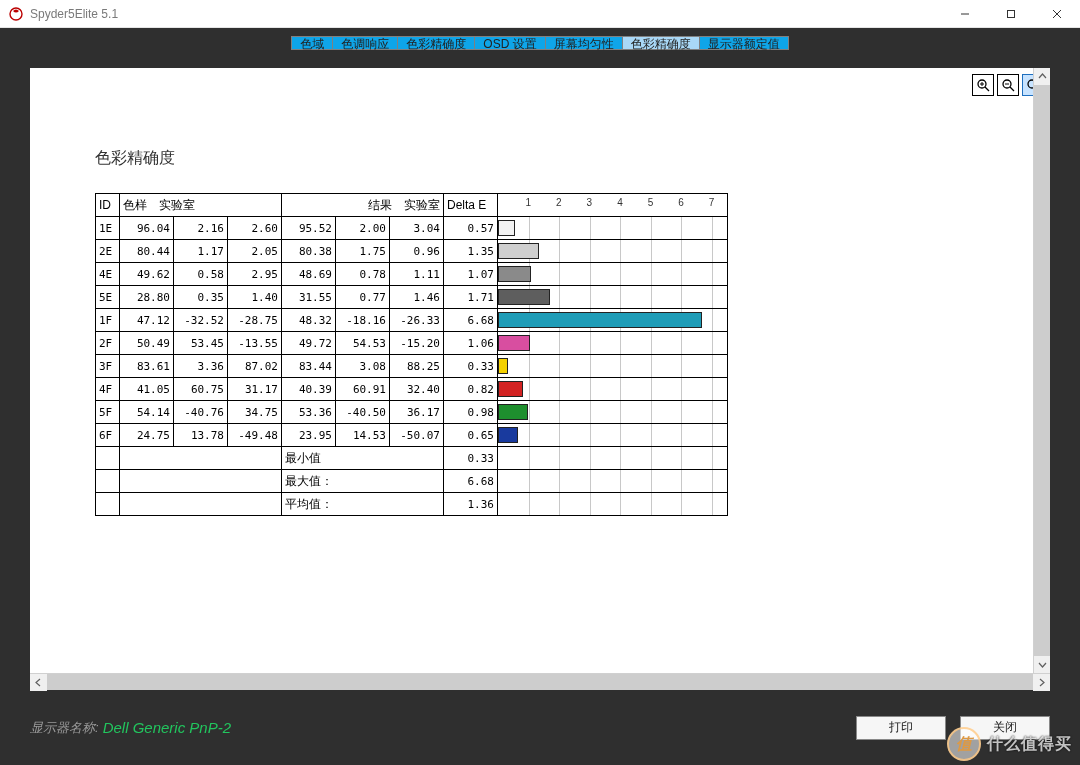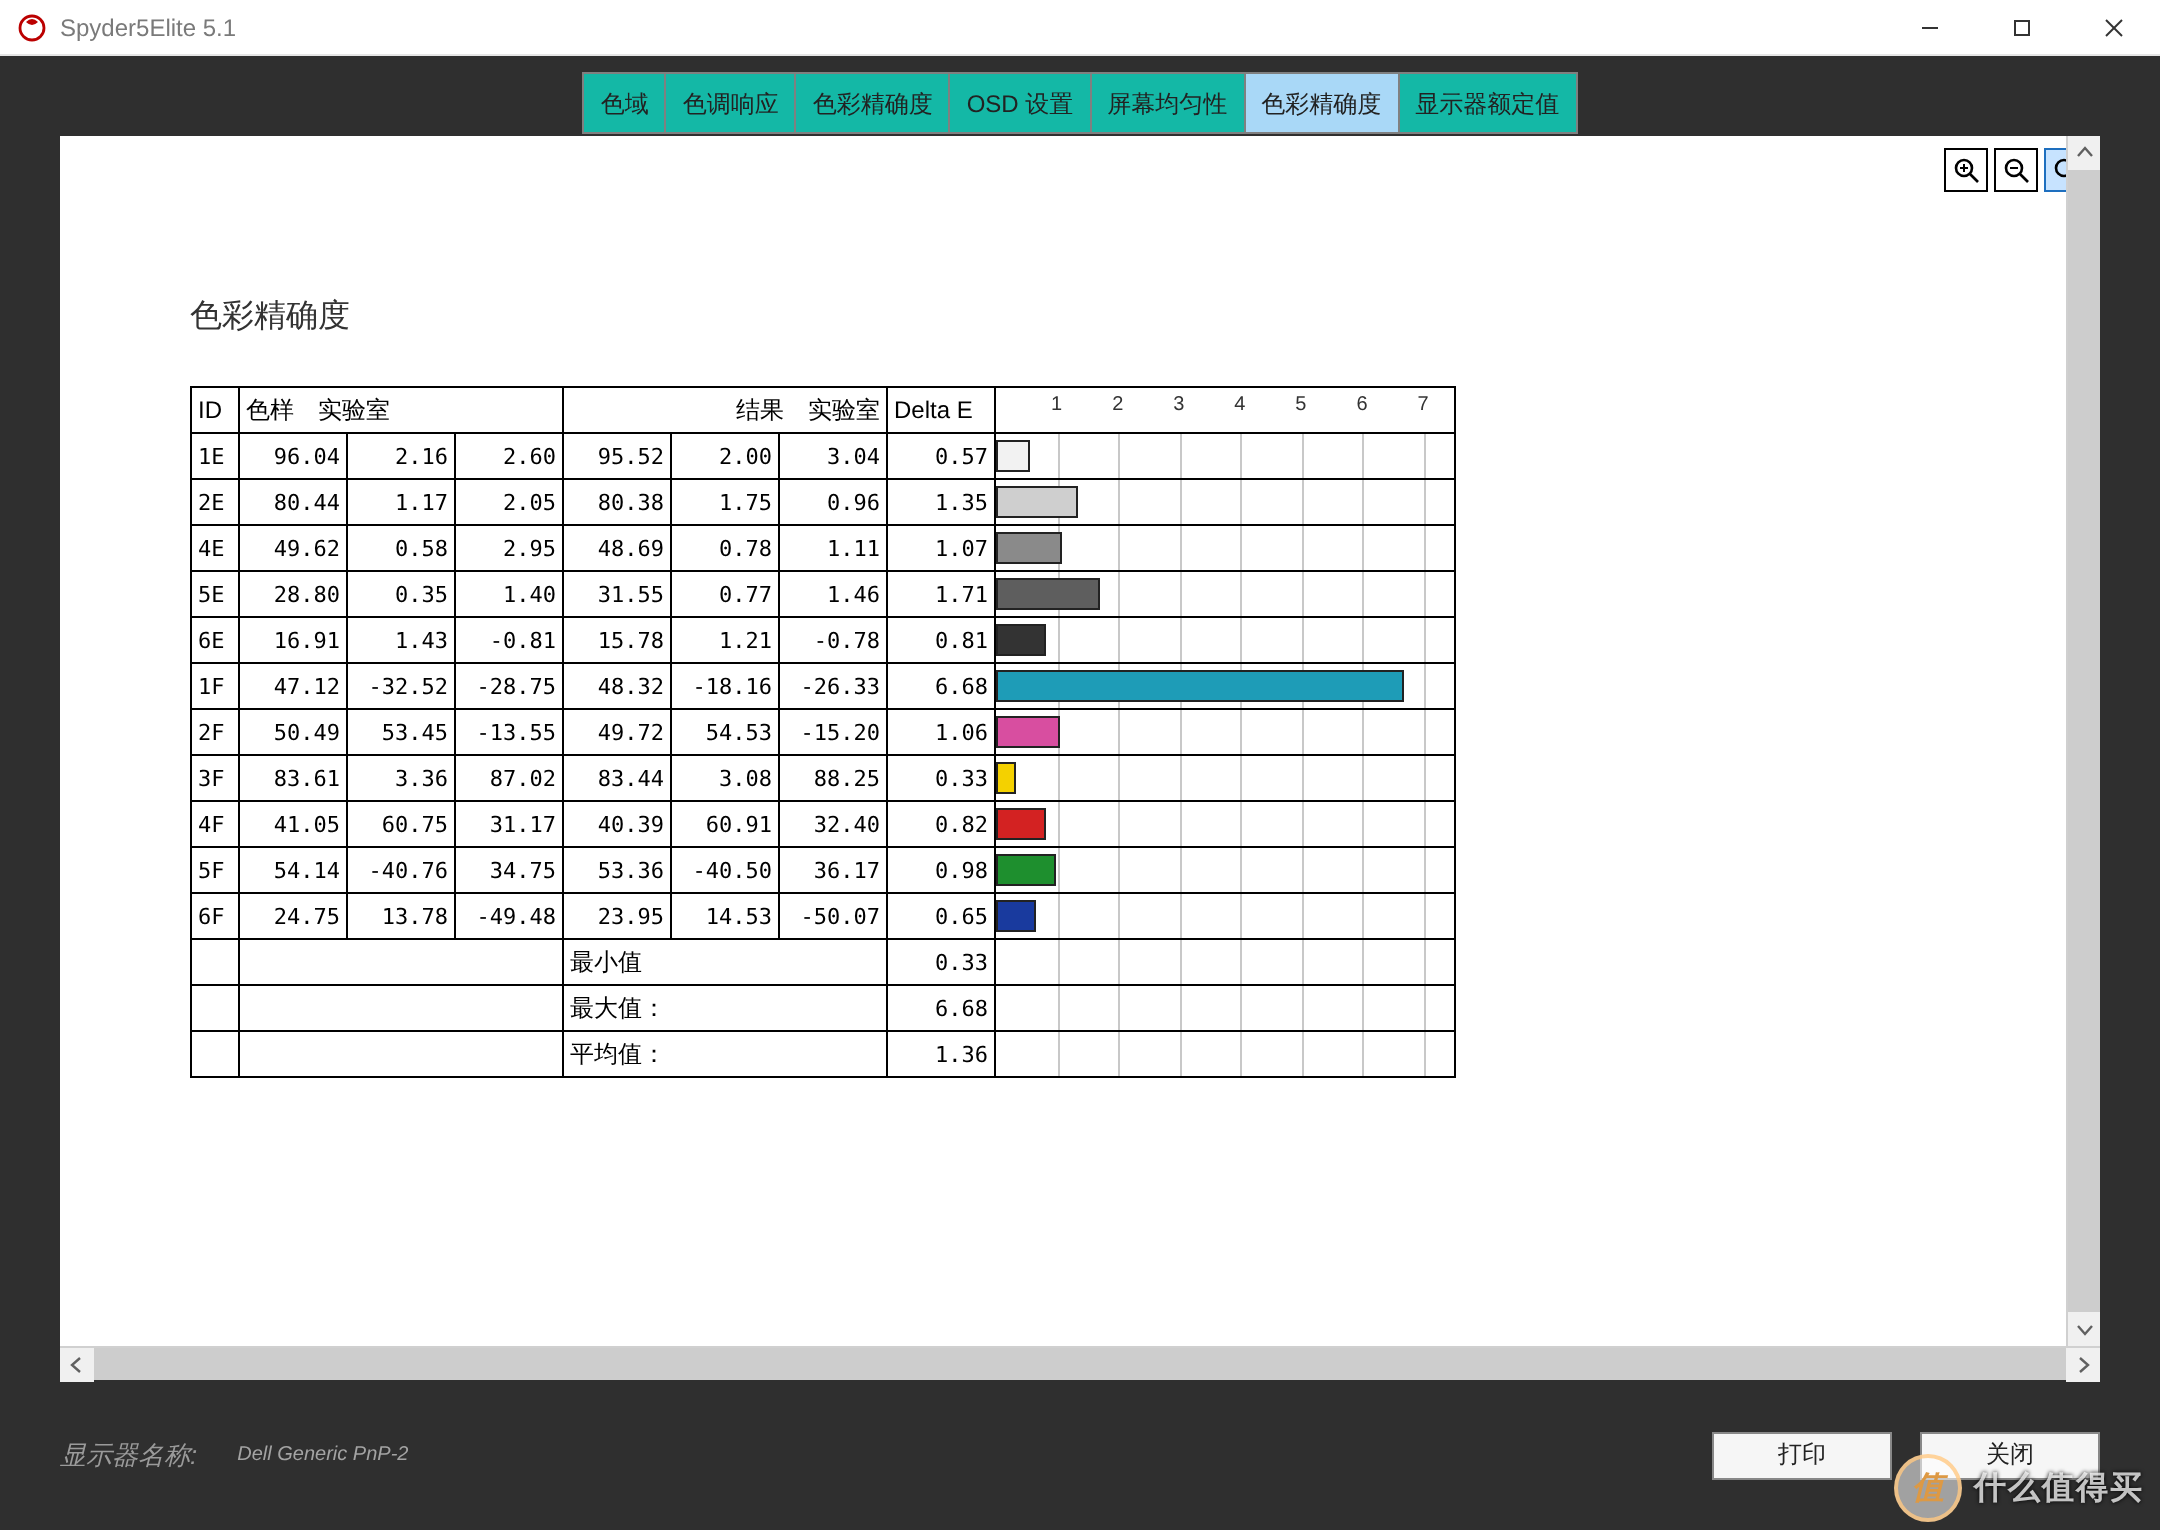--- a/index.html
+++ b/index.html
@@ -11,21 +11,21 @@
   .titlebar .title { color: #7a7a7a; font-size: 12px; flex: 0 0 auto; }
   .titlebar .spacer { flex: 1 1 auto; }
   .winbtn { width: 46px; height: 28px; display:flex; align-items:center; justify-content:center; color:#555; }
   .winbtn svg { width: 10px; height: 10px; }
 
   
   .app-frame { background: #2f2f2f; height: 737px; position: relative; }
 
   
   .tabs { position: absolute; top: 8px; left: 0; right: 0; display:flex; justify-content:center; }
-  .tabs-inner { display:flex; background:#14b8a6; border:1px solid #808080; height:31px; }
+  .tabs-inner { display:flex; background:#0ea5e9; border:1px solid #808080; height:14px; }
   .tab { padding: 2px 8px 0; font-size: 12px; color:#222; border-right:1px solid #808080; display:flex; align-items:center; white-space:nowrap; }
   .tab:last-child { border-right: none; }
   .tab.active { background:#a9d8f7; }
 
   
   .panel { position:absolute; left:30px; right:30px; top:40px; bottom:75px; background:#fff; }
 
   
   .zoom-icons { position:absolute; top:6px; right:6px; display:flex; gap:3px; }
   .zoom-btn { width:22px; height:22px; border:1px solid #000; display:flex; align-items:center; justify-content:center; background:#fff; }
@@ -58,21 +58,21 @@
   .hscroll .thumb { position:absolute; left:0; right:0; top:0; bottom:0; background:#cdcdcd; }
 
   .vscroll { position:absolute; right:0; top:0; bottom:17px; width:17px; background:#f0f0f0; border-left:1px solid #d0d0d0; display:flex; flex-direction:column; }
   .vscroll .arrow { height:17px; display:flex; align-items:center; justify-content:center; }
   .vscroll .track { flex:1; position:relative; }
   .vscroll .thumb { position:absolute; left:0; right:0; top:0; bottom:0; background:#cdcdcd; }
 
   
   .footer { position:absolute; left:0; right:0; bottom:0; height:75px; display:flex; align-items:center; padding:0 30px; }
   .footer .monitor-label { color:#9a9a9a; font-size:13px; font-style:italic; }
-  .footer .monitor-name { color:#a3a3a3; font-size:10px; font-style:italic; margin-left:20px; }
+  .footer .monitor-name { color:#22c55e; font-size:15px; font-style:italic; margin-left:4px; }
   .footer .spacer { flex:1; }
   .footer .btn { width:90px; height:24px; background:#f6f6f6; border:1px solid #888; margin-left:14px; display:flex; align-items:center; justify-content:center; font-size:12px; color:#222; }
 
   
   .watermark { position:absolute; right:8px; bottom:4px; display:flex; align-items:center; gap:6px; pointer-events:none; }
   .watermark .circ { width:34px; height:34px; border-radius:50%; background:rgba(255,255,255,0.55); display:flex; align-items:center; justify-content:center; color:#d94; font-weight:bold; font-size:16px; border:2px solid rgba(255,200,130,0.8); font-style:italic;}
   .watermark .txt { color:rgba(255,255,255,0.75); font-size:16px; font-weight:bold; letter-spacing:1px; text-shadow:0 0 2px #000; }
 </style>
 </head>
 <body>
@@ -256,44 +256,20 @@
                     <i style="left:53.333333333333336%"></i>
                     <i style="left:66.66666666666666%"></i>
                     <i style="left:80%"></i>
                     <i style="left:93.33333333333333%"></i>
                   </div>
                   <div class="bar" style="left:0;width:22.8%;background:#5e5e5e"></div>
                 </div>
               </td>
             </tr>
             <tr>
-              <td class="col-id">6E</td>
-              <td class="col-v">16.91</td>
-              <td class="col-v">1.43</td>
-              <td class="col-v">-0.81</td>
-              <td class="col-v">15.78</td>
-              <td class="col-v">1.21</td>
-              <td class="col-v">-0.78</td>
-              <td class="col-de">0.81</td>
-              <td class="col-chart">
-                <div class="chart-cell">
-                  <div class="chart-grid">
-                    <i style="left:13.333333333333334%"></i>
-                    <i style="left:26.666666666666668%"></i>
-                    <i style="left:40%"></i>
-                    <i style="left:53.333333333333336%"></i>
-                    <i style="left:66.66666666666666%"></i>
-                    <i style="left:80%"></i>
-                    <i style="left:93.33333333333333%"></i>
-                  </div>
-                  <div class="bar" style="left:0;width:10.8%;background:#333333"></div>
-                </div>
-              </td>
-            </tr>
-            <tr>
               <td class="col-id">1F</td>
               <td class="col-v">47.12</td>
               <td class="col-v">-32.52</td>
               <td class="col-v">-28.75</td>
               <td class="col-v">48.32</td>
               <td class="col-v">-18.16</td>
               <td class="col-v">-26.33</td>
               <td class="col-de">6.68</td>
               <td class="col-chart">
                 <div class="chart-cell">

